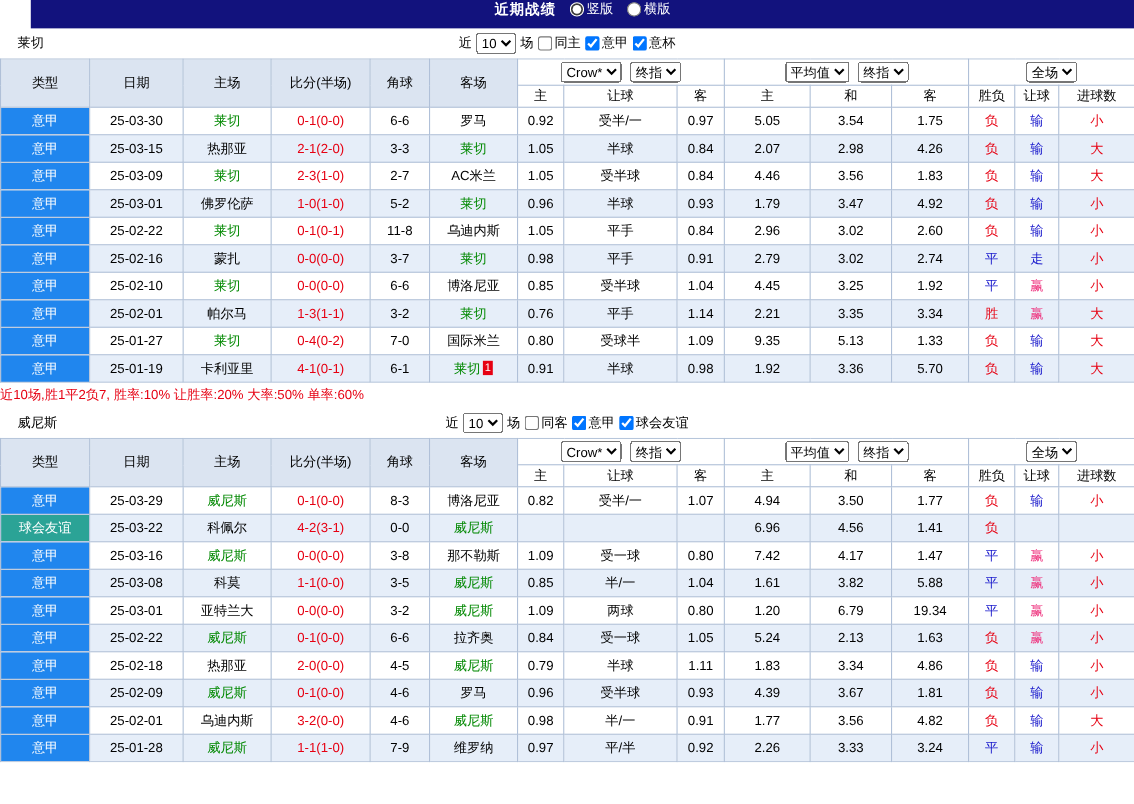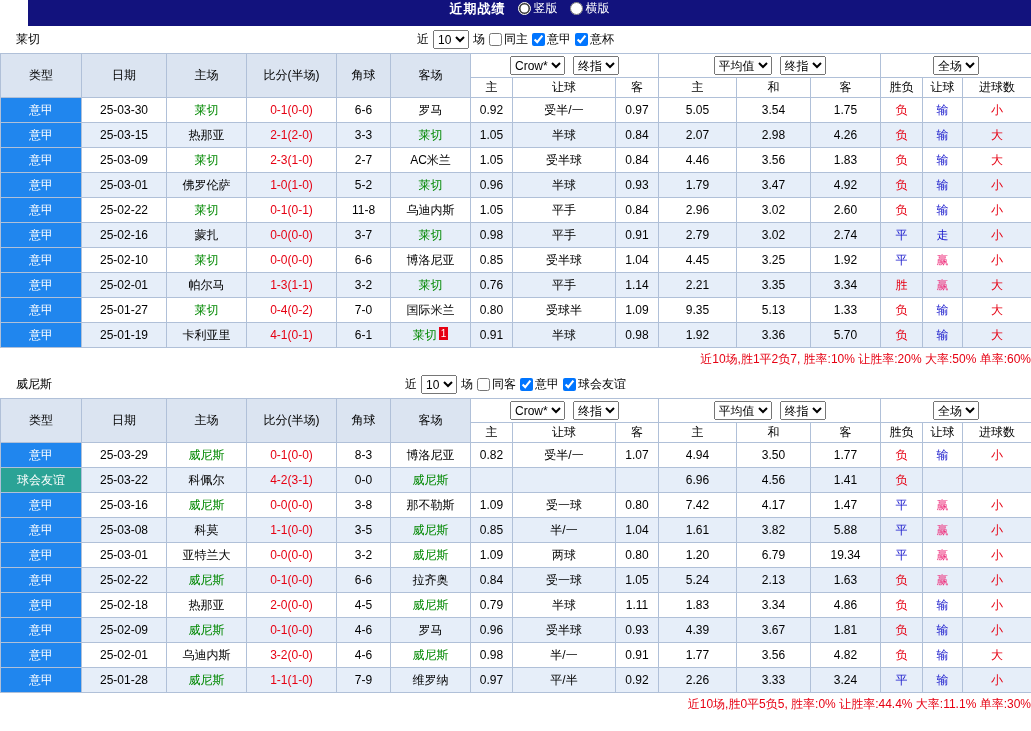--- a/index.html
+++ b/index.html
@@ -72,21 +72,21 @@
     line-height: 13px;
     padding: 0 2px;
     margin-left: 2px;
     position: relative;
     top: -2px;
   }
   
   .summary {
     height: 23px;
     line-height: 23px;
-    text-align: right;
+    text-align: left;
     background: #fff;
   }
 </style>
 </head>
 <body>
 
 <div class="topbar">
   <span class="title">近期战绩</span>
   <label class="radio-opt">
     <input type="radio" name="layout-mode" checked="" style="">
@@ -594,14 +594,13 @@
           <td>0.92</td>
           <td>2.26</td>
           <td>3.33</td>
           <td>3.24</td>
           <td class="c-blue">平</td>
           <td class="c-blue">输</td>
           <td class="c-red">小</td>
         </tr>
       </tbody>
   </table>
-  <div class="summary"><span class="c-red">近10场,胜0平5负5, </span><span class="c-red">胜率:0% </span><span class="c-red">让胜率:44.4% </span><span class="c-red">大率:11.1% </span><span class="c-red">单率:30%</span></div>
 </div>
 
 </body></html>

